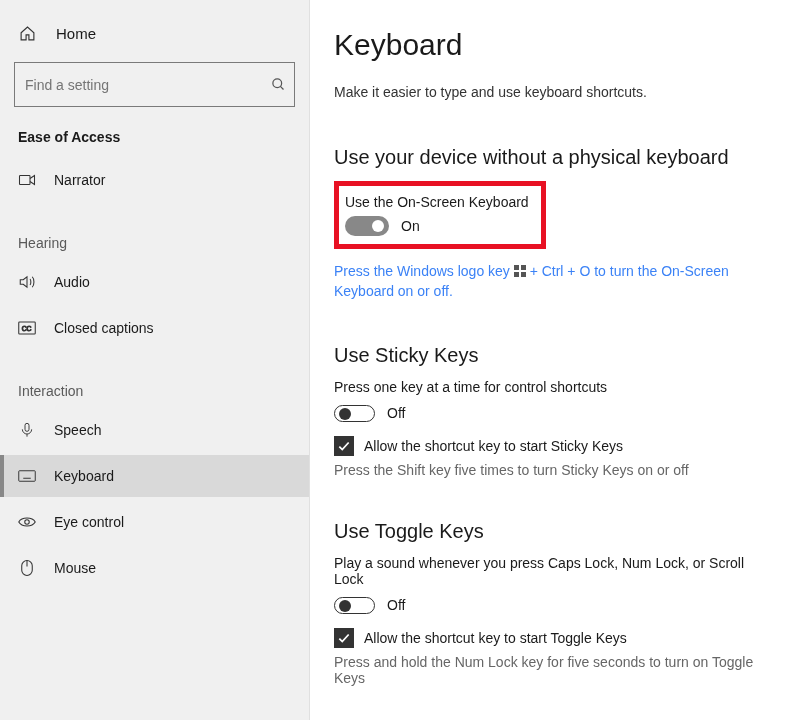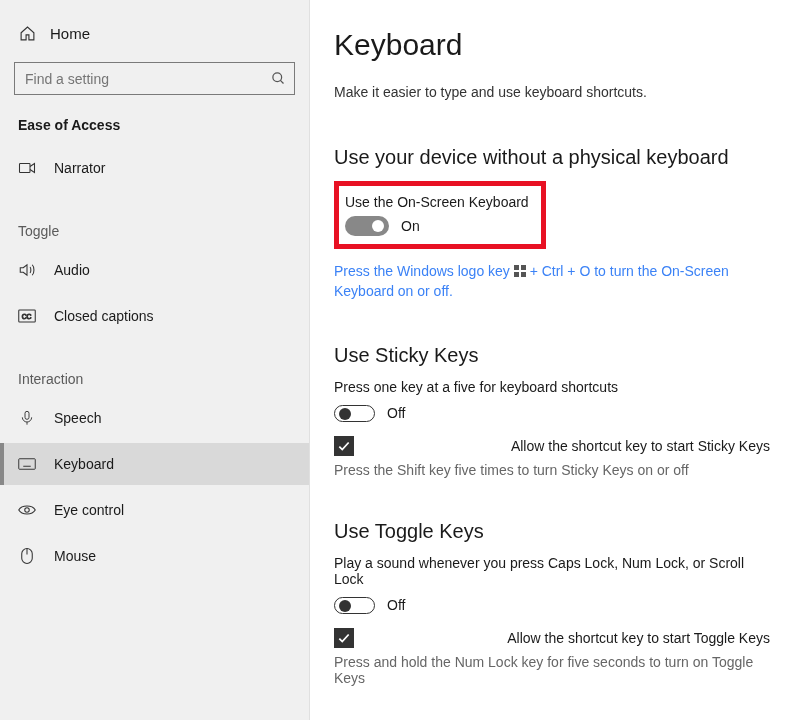--- a/index.html
+++ b/index.html
@@ -18,29 +18,29 @@
     width: 310px;
     background: #f0f0f0;
     padding: 18px 0 0 0;
     border-right: 1px solid #e0e0e0;
     height: 720px;
     position: relative;
   }
   .home-item {
     display: flex;
     align-items: center;
-    gap: 14px;
+    gap: 20px;
     padding: 6px 18px 10px 18px;
     font-size: 15px;
     cursor: pointer;
   }
   .search-box {
     margin: 10px 14px 18px 14px;
     border: 1px solid #7a7a7a;
-    height: 33px;
+    height: 45px;
     display: flex;
     align-items: center;
     background: #f0f0f0;
   }
   .search-box input {
     flex: 1;
     border: none;
     background: transparent;
     padding: 0 10px;
     font-size: 14px;
@@ -161,21 +161,20 @@
       linear-gradient(#555,#555) 7px 7px/5px 5px no-repeat;
   }
   .section { margin-top: 42px; }
   .section p.lead { margin: 10px 0 10px 0; }
   .checkbox-row {
     display: flex;
     align-items: center;
     gap: 10px;
     margin-top: 14px;
     cursor: pointer;
-    justify-content: space-between;
   }
   .checkbox {
     width: 20px;
     height: 20px;
     background: #333;
     display: flex;
     align-items: center;
     justify-content: center;
   }
   .subhelp {
@@ -213,21 +212,21 @@
   <div class="nav-item">
     <span class="nav-icon">
       <svg width="18" height="18" viewBox="0 0 24 24" fill="none" stroke="#333" stroke-width="1.4">
           <rect x="2" y="6" width="14" height="12" rx="1"></rect>
           <path d="M16 10 L22 6 V18 L16 14"></path>
         </svg>
     </span>
     <span>Narrator</span>
   </div>
 
-  <div class="category-label">Toggle</div>
+  <div class="category-label">Hearing</div>
   <div class="nav-item">
     <span class="nav-icon">
       <svg width="18" height="18" viewBox="0 0 24 24" fill="none" stroke="#333" stroke-width="1.4">
           <path d="M3 9v6h4l5 4V5L7 9H3z"></path>
           <path d="M16 8c1.5 1.5 1.5 6.5 0 8"></path>
           <path d="M19 5c3 3 3 11 0 14"></path>
         </svg>
     </span>
     <span>Audio</span>
   </div>
@@ -301,21 +300,21 @@
   </div>
 
   
 
   <div class="helptext">
     <span>Press the Windows logo key </span><span class="win-logo"></span><span> + Ctrl + O to turn the On-Screen Keyboard on or off.</span>
   </div>
 
   <div class="section">
     <h2>Use Sticky Keys</h2>
-    <p class="lead">Press one key at a five for keyboard shortcuts</p>
+    <p class="lead">Press one key at a time for control shortcuts</p>
     <div class="toggle-row">
       <div class="toggle off">
           <div class="knob"></div>
         </div>
       <span>Off</span>
     </div>
     <div class="checkbox-row">
       <div class="checkbox">
         <svg width="14" height="14" viewBox="0 0 24 24" fill="none" stroke="#fff" stroke-width="3">
             <polyline points="4,13 9,18 20,6"></polyline>

